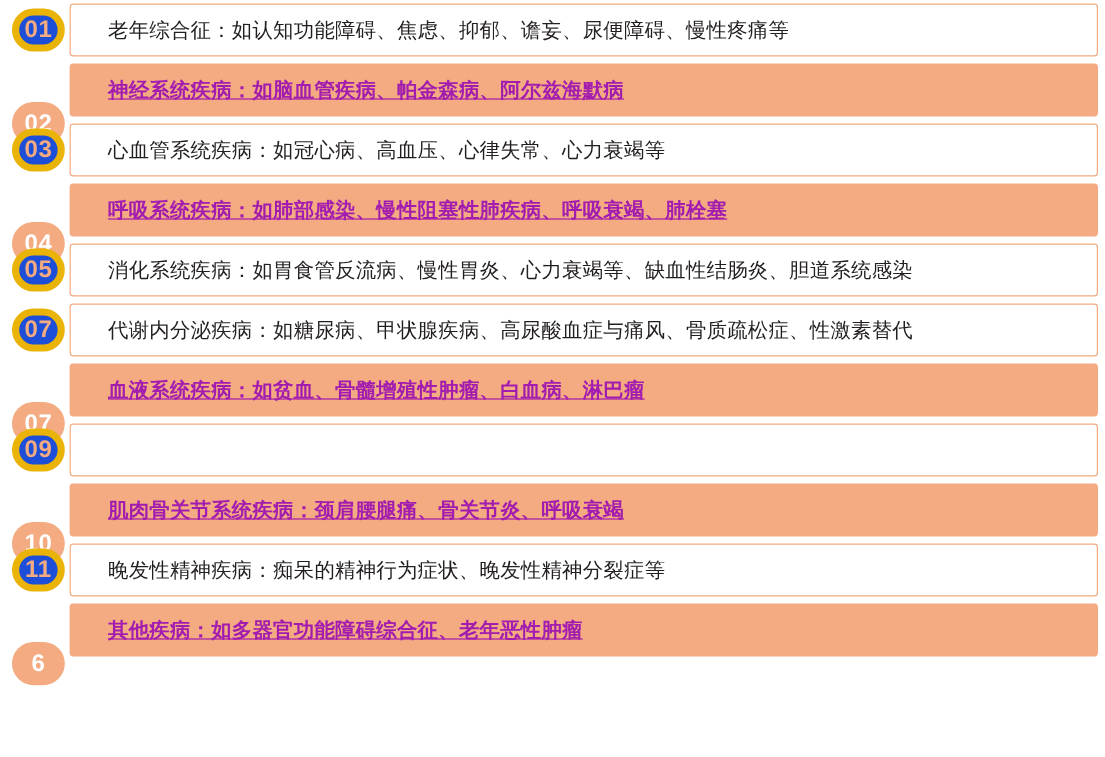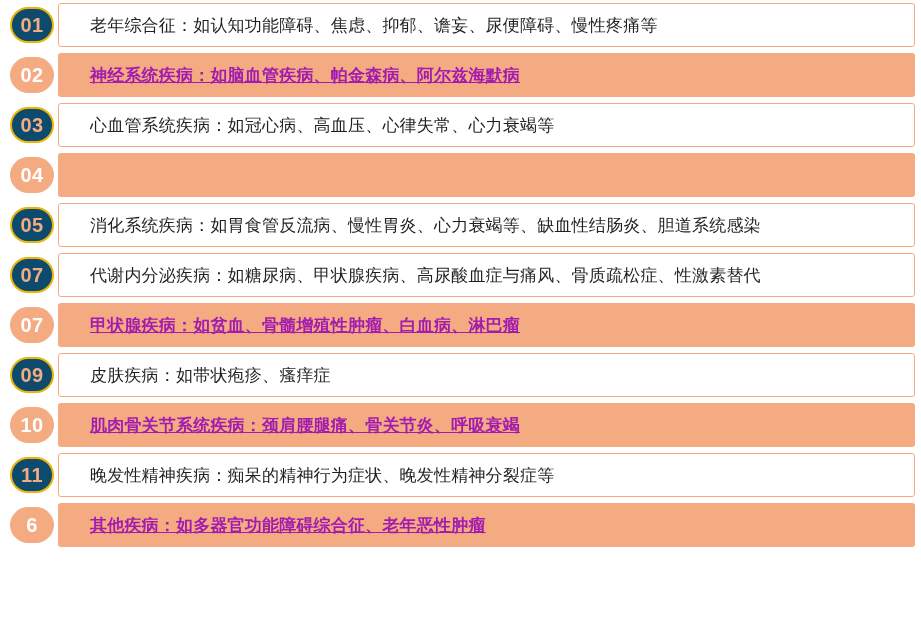--- a/index.html
+++ b/index.html
@@ -55,25 +55,26 @@
     font-size: 20px;
     font-weight: bold;
     letter-spacing: 0.5px;
     z-index: 3;
     box-sizing: border-box;
   }
   .badge.filled {
     background: #f4ab82;
     color: #ffffff;
     border: 1px solid #f4ab82;
+    margin-top: 28px;
   }
   .badge.outlined {
-    background: #0c4a6e;
+    background: #1d4ed8;
     color: #f4ab82;
-    border: 2px solid #eab308;
+    border: 6px solid #eab308;
   }
   .text {
     position: relative;
     z-index: 2;
     margin-left: 90px;
     font-size: 17px;
     color: #231f20;
     letter-spacing: 0.2px;
     white-space: nowrap;
   }
@@ -102,40 +103,40 @@
       <div class="text">神经系统疾病：如脑血管疾病、帕金森病、阿尔兹海默病</div>
     </div>
     <div class="row plain">
       <div class="bar"></div>
       <div class="badge outlined">03</div>
       <div class="text">心血管系统疾病：如冠心病、高血压、心律失常、心力衰竭等</div>
     </div>
     <div class="row shaded">
       <div class="bar"></div>
       <div class="badge filled">04</div>
+      <div class="text">呼吸系统疾病：如肺部感染、慢性阻塞性肺疾病、呼吸衰竭、肺栓塞</div>
     </div>
     <div class="row plain">
       <div class="bar"></div>
       <div class="badge outlined">05</div>
       <div class="text">消化系统疾病：如胃食管反流病、慢性胃炎、心力衰竭等、缺血性结肠炎、胆道系统感染</div>
     </div>
     <div class="row plain">
       <div class="bar"></div>
       <div class="badge outlined">07</div>
       <div class="text">代谢内分泌疾病：如糖尿病、甲状腺疾病、高尿酸血症与痛风、骨质疏松症、性激素替代</div>
     </div>
     <div class="row shaded">
       <div class="bar"></div>
       <div class="badge filled">07</div>
-      <div class="text">甲状腺疾病：如贫血、骨髓增殖性肿瘤、白血病、淋巴瘤</div>
+      <div class="text">血液系统疾病：如贫血、骨髓增殖性肿瘤、白血病、淋巴瘤</div>
     </div>
     <div class="row plain">
       <div class="bar"></div>
       <div class="badge outlined">09</div>
-      <div class="text">皮肤疾病：如带状疱疹、瘙痒症</div>
     </div>
     <div class="row shaded">
       <div class="bar"></div>
       <div class="badge filled">10</div>
       <div class="text">肌肉骨关节系统疾病：颈肩腰腿痛、骨关节炎、呼吸衰竭</div>
     </div>
     <div class="row plain">
       <div class="bar"></div>
       <div class="badge outlined">11</div>
       <div class="text">晚发性精神疾病：痴呆的精神行为症状、晚发性精神分裂症等</div>

